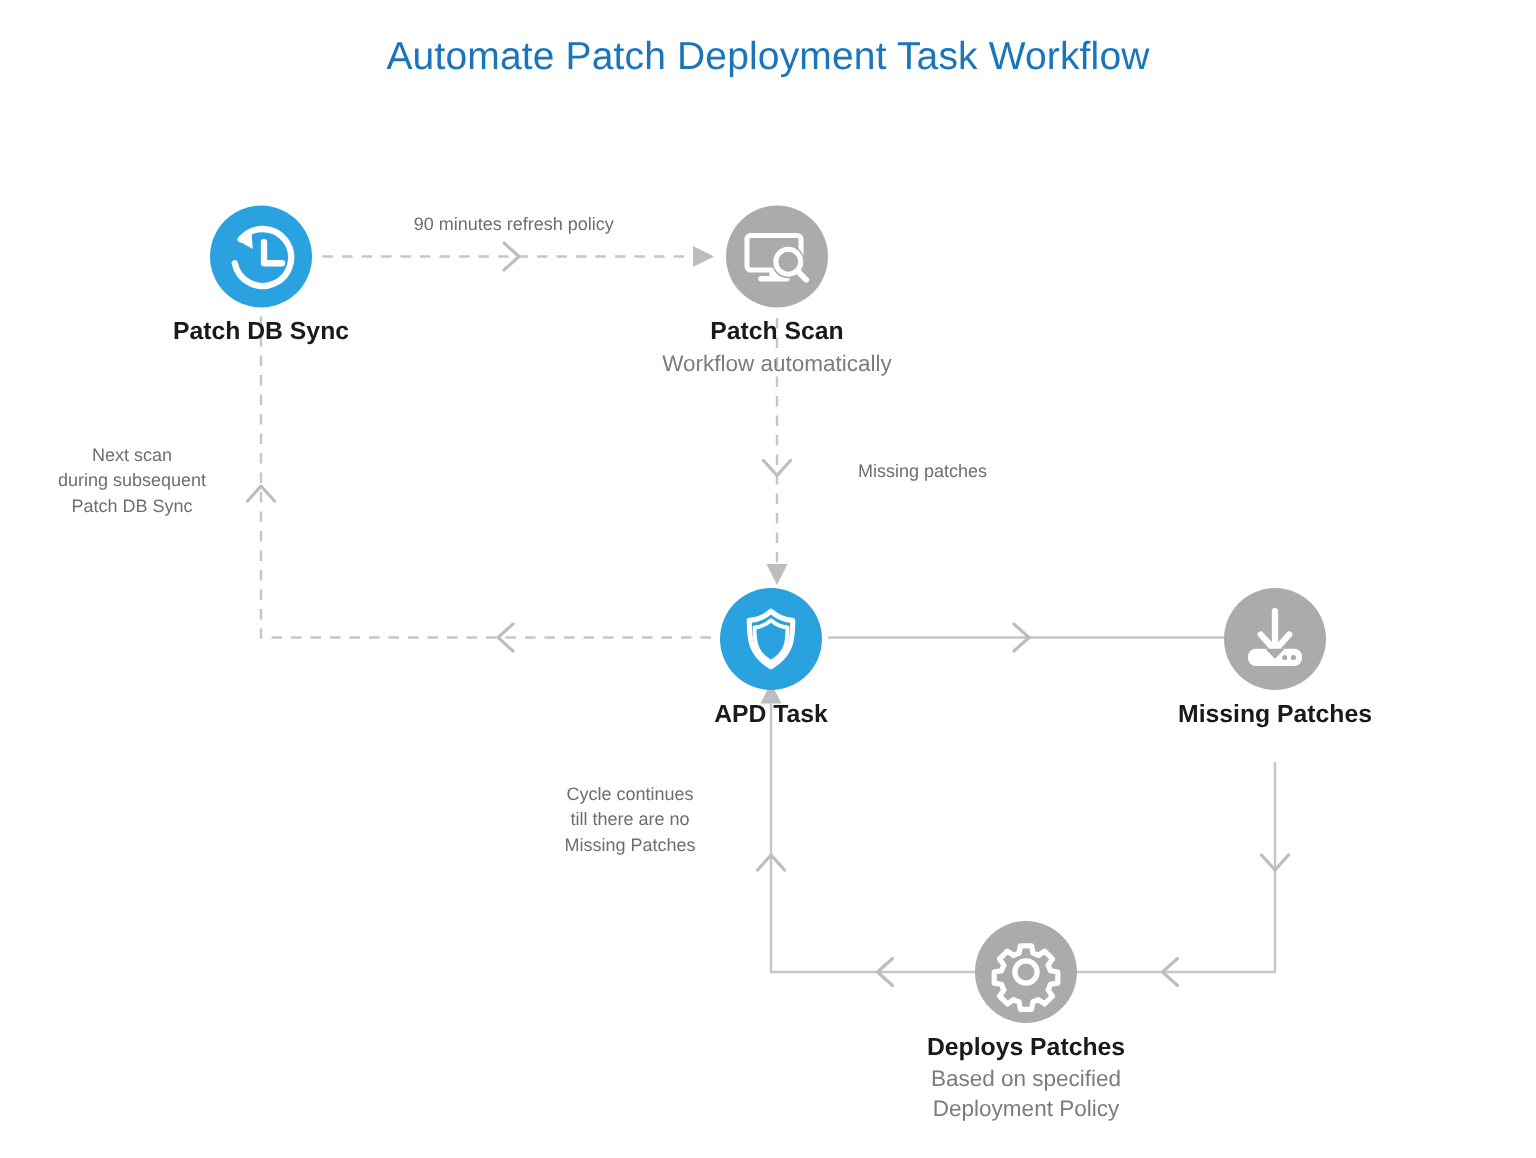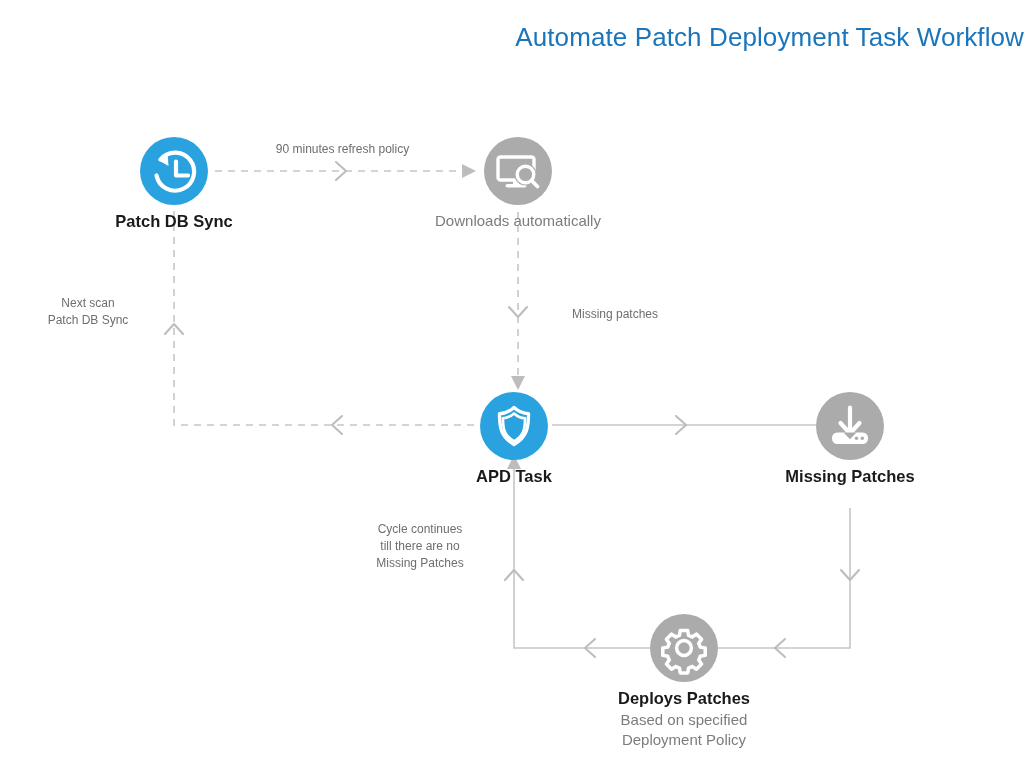--- a/index.html
+++ b/index.html
@@ -14,21 +14,21 @@
     overflow: hidden;
     font-family: "Liberation Sans", sans-serif;
     -webkit-font-smoothing: antialiased;
   }
 
   #diagram-title {
     position: absolute;
     left: 0;
     top: 22px;
     width: 1024px;
-    text-align: right;
+    text-align: center;
     font-size: 26px;
     font-weight: 400;
     color: #1A75BB;
     letter-spacing: 0.1px;
   }
 
   
   #connectors {
     position: absolute;
     left: 0;
@@ -131,20 +131,21 @@
 </svg>
 
 <div class="edge-caption cap-center" style="left:215px; top:141px; width:255px;">90 minutes refresh policy</div>
 
 <div class="edge-caption cap-center" style="left:520px; top:306px; width:190px;">
   <div>Missing patches</div>
 </div>
 
 <div class="edge-caption cap-center" style="left:8px; top:295px; width:160px;text-align:center;">
   <div>Next scan</div>
+  <div>during subsequent</div>
   <div>Patch DB Sync</div>
 </div>
 
 <div class="edge-caption cap-center" style="left:350px; top:521px; width:140px;">
   <div>Cycle continues</div>
   <div>till there are no</div>
   <div>Missing Patches</div>
 </div>
 
 <div class="node" style="left:174px; top:171px;">
@@ -173,21 +174,22 @@
       <rect x="29" y="43" width="6" height="4.5" fill="#ffffff"></rect>
       <rect x="21.5" y="47" width="21" height="3.6" rx="1.8" fill="#ffffff"></rect>
 
       <circle cx="41.5" cy="37.5" r="11" fill="#ABABAB"></circle>
       <circle cx="41.5" cy="37.5" r="8.3" fill="none" stroke="#ffffff" stroke-width="3.4"></circle>
 
       <path d="M47.6 43.6 L53.5 49.5" fill="none" stroke="#ffffff" stroke-width="3.8" stroke-linecap="round"></path>
     </svg>
   </div>
   <div class="labels">
-    <div class="label-sub">Downloads automatically</div>
+    <div class="label-main">Patch Scan</div>
+    <div class="label-sub">Workflow automatically</div>
   </div>
 </div>
 
 <div class="node" style="left:514px; top:426px;">
   <div class="disc blue">
     <svg viewBox="0 0 68 68" width="68" height="68">
       <path d="M34 15.5 C29.5 19.6 24.5 21.4 19.5 21.6
                C19.5 35 20.6 44.6 34 52.5
                C47.4 44.6 48.5 35 48.5 21.6
                C43.5 21.4 38.5 19.6 34 15.5 Z" fill="none" stroke="#ffffff" stroke-width="3.4" stroke-linejoin="round"></path>

